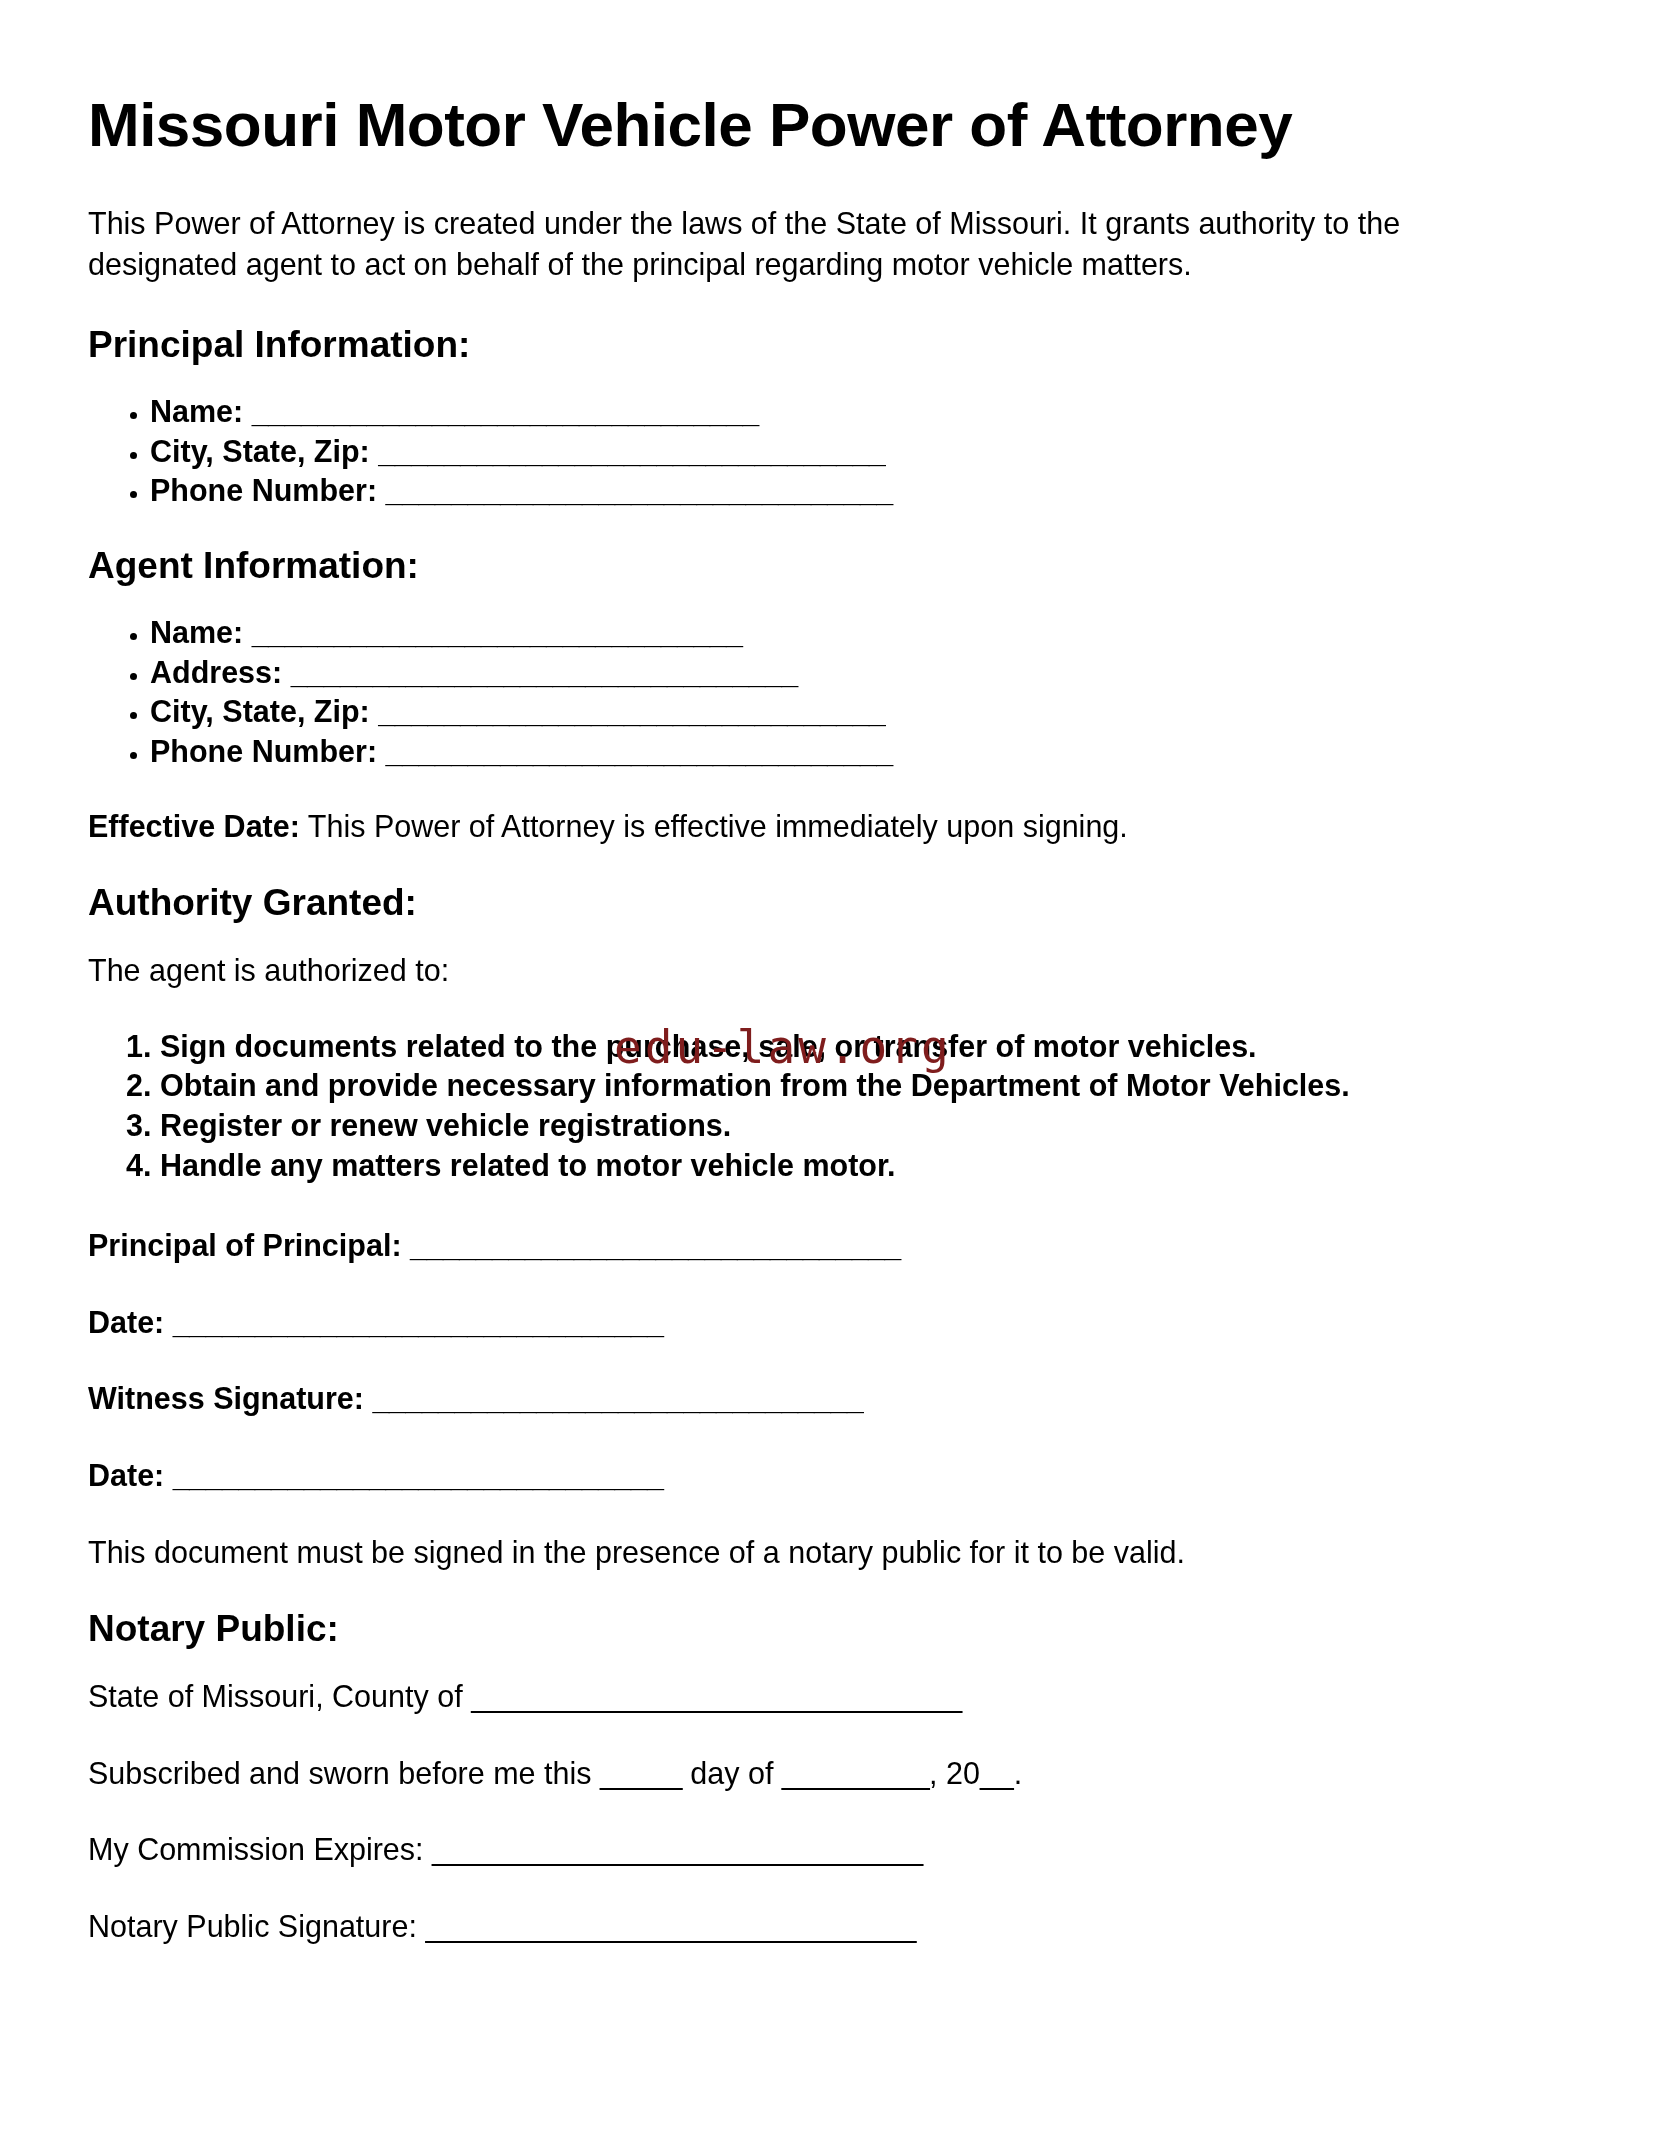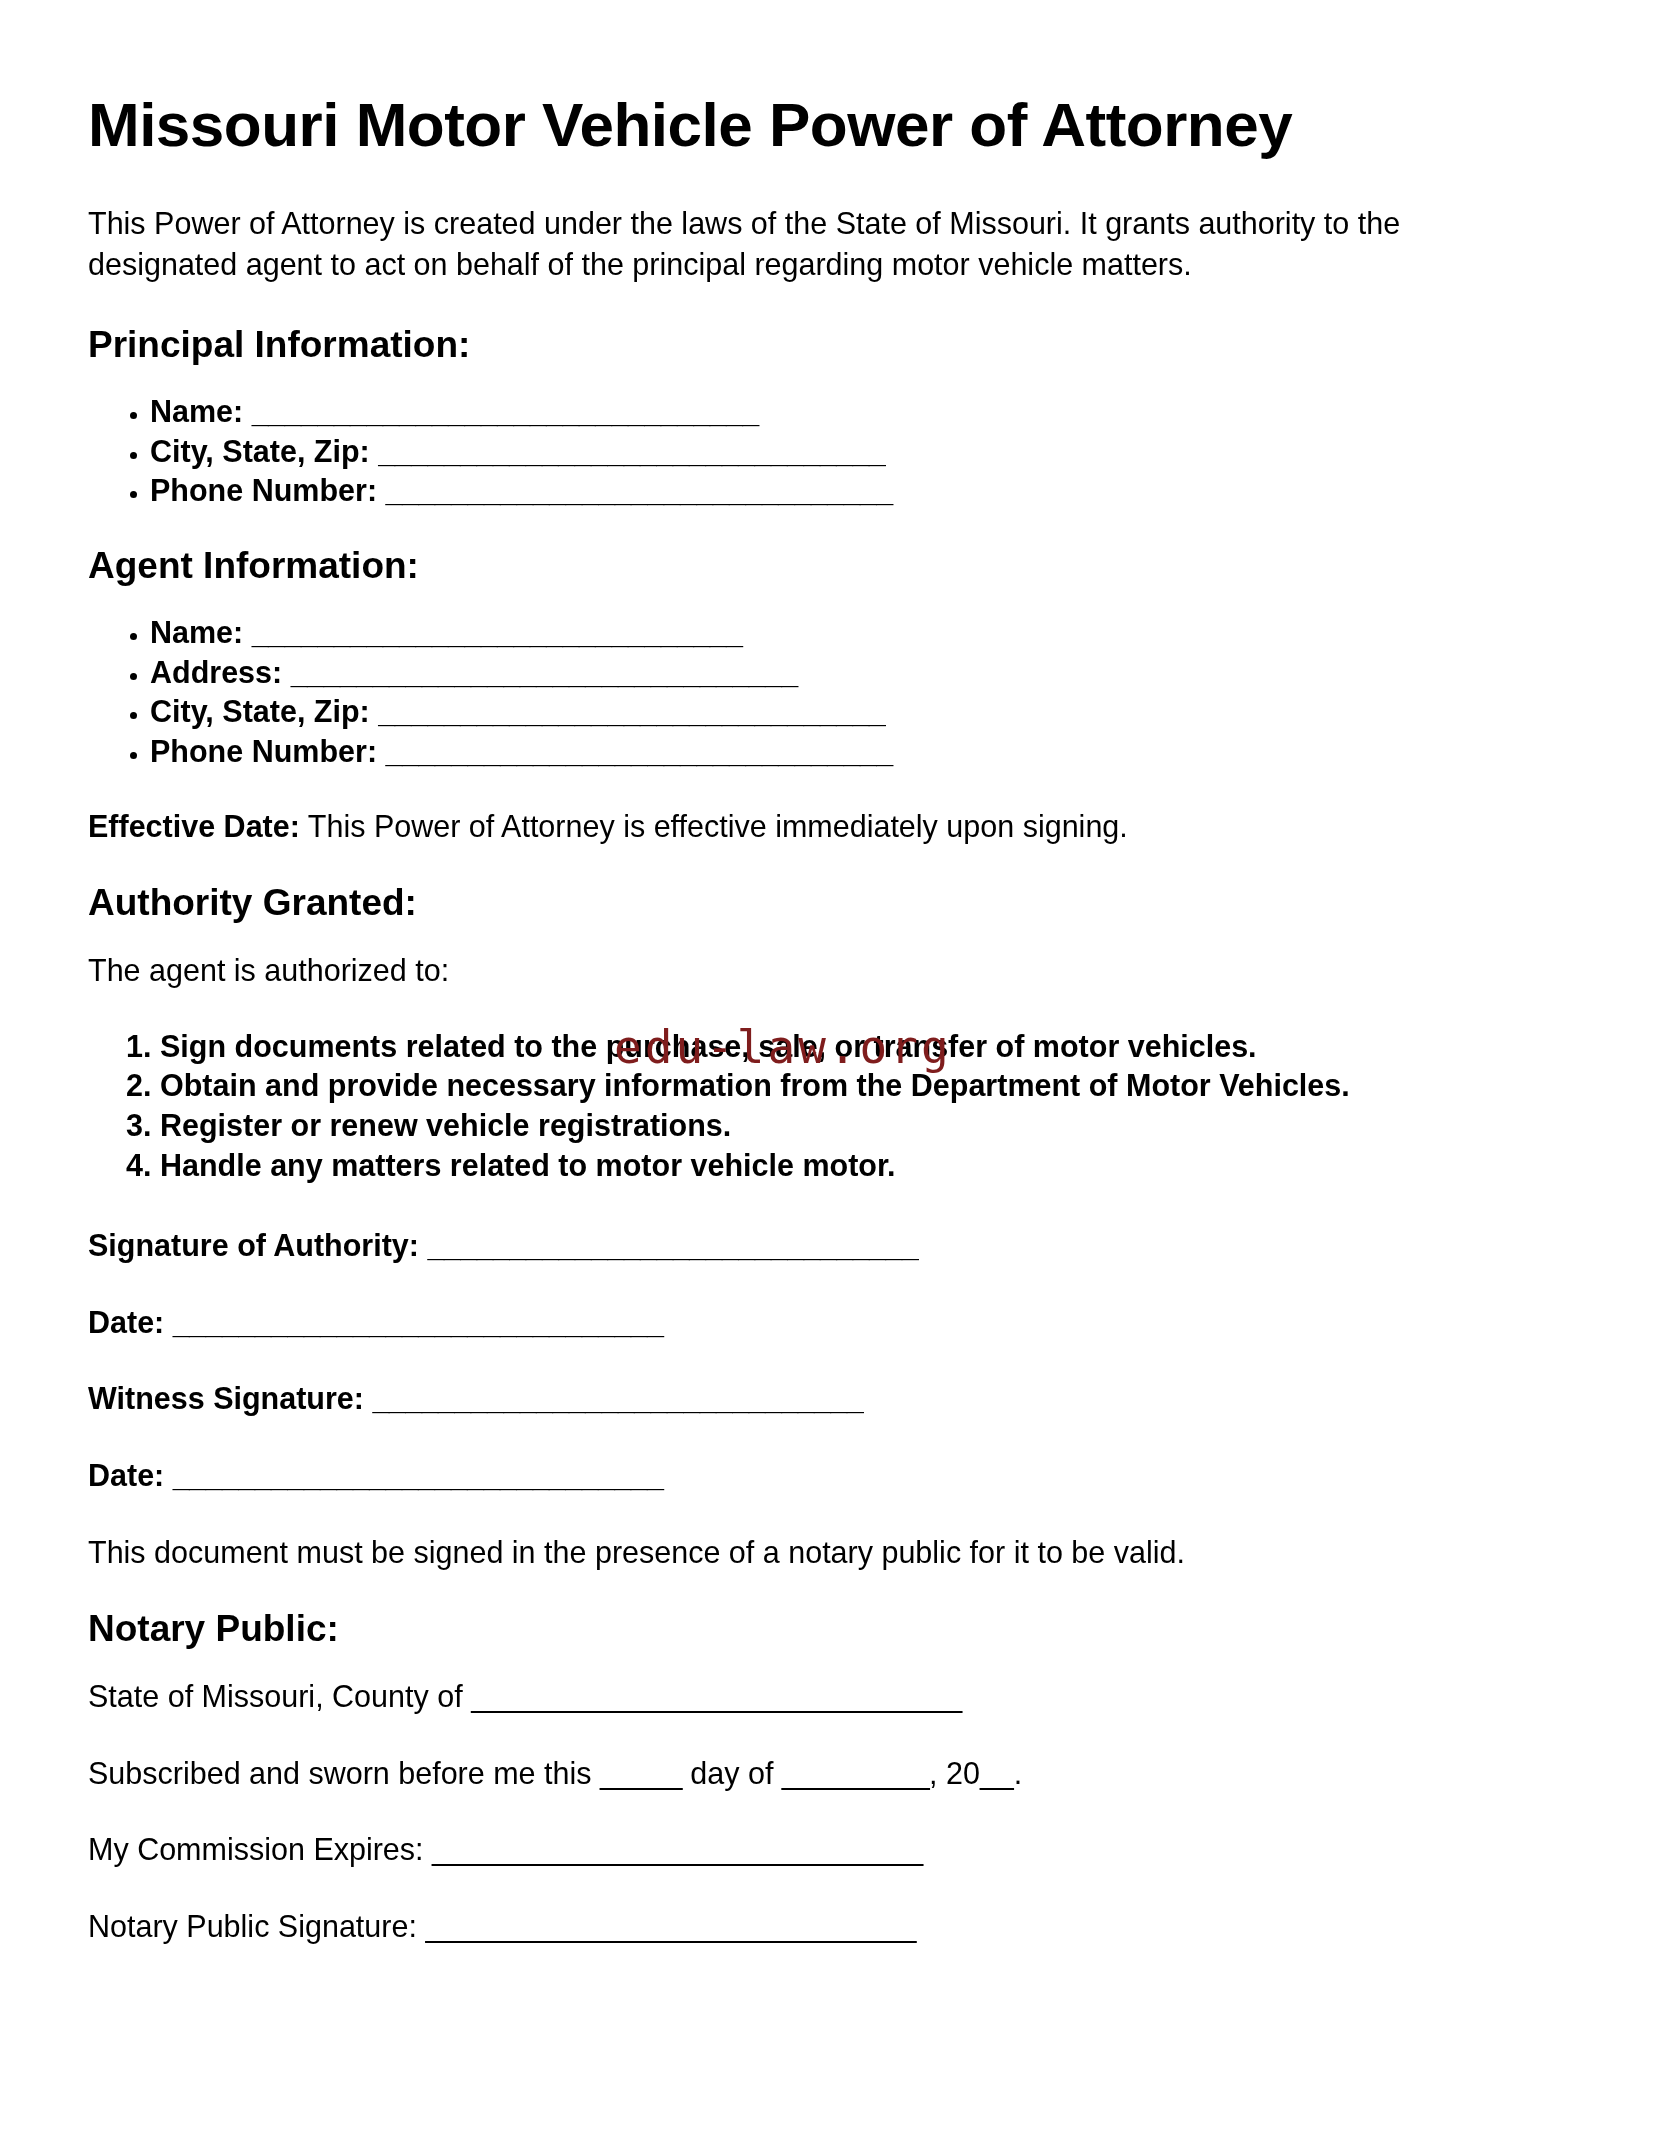--- a/index.html
+++ b/index.html
@@ -137,21 +137,21 @@
   <h2 class="sec-head">Authority Granted:</h2>
   <p class="para tight">The agent is authorized to:</p>
   <ol class="acts">
     <li>Sign documents related to the purchase, sale, or transfer of motor vehicles.</li>
     <li>Obtain and provide necessary information from the Department of Motor Vehicles.</li>
     <li>Register or renew vehicle registrations.</li>
     <li>Handle any matters related to motor vehicle motor.</li>
   </ol>
 
   <p class="label-line">
-    <span class="bold">Signature of Authority:</span>
+    <span class="bold">Principal of Principal:</span>
     <span class="blank bold">______________________________</span>
   </p>
 
   <p class="label-line">
     <span class="bold">Date:</span>
     <span class="blank bold">______________________________</span>
   </p>
 
   <p class="label-line">
     <span class="bold">Witness Signature:</span>

